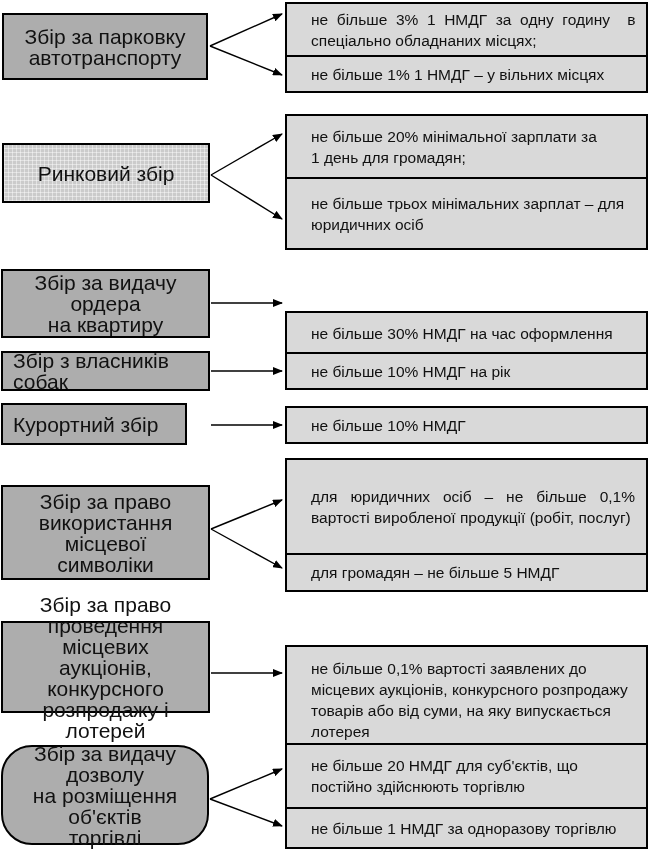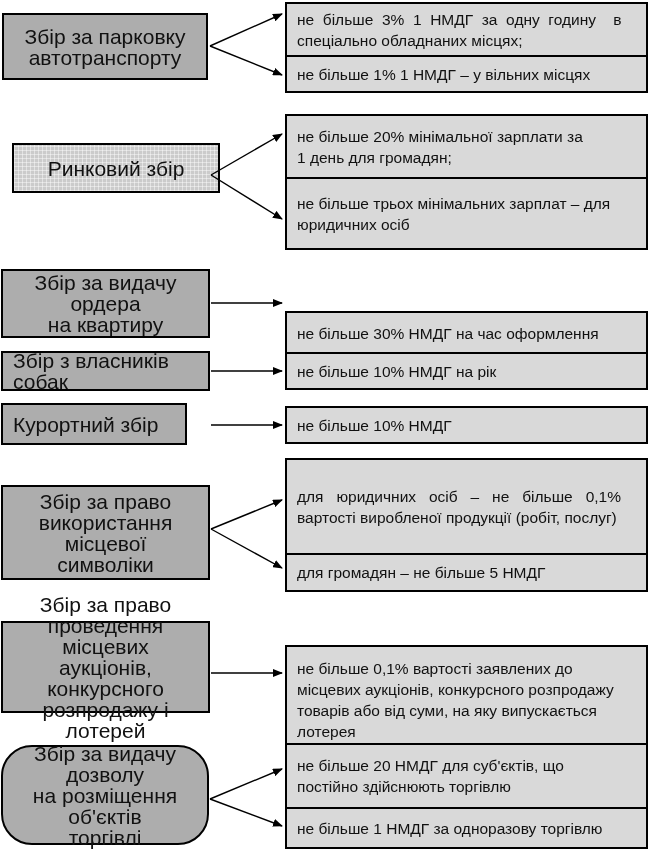--- a/index.html
+++ b/index.html
@@ -22,41 +22,41 @@
   }
 
   .rgroup{
     position:absolute;box-sizing:border-box;left:285px;width:363px;
     border:2px solid #000;
     background:var(--right_box_fill,#d9d9d9);
     display:flex;flex-direction:column;
   }
   .rrow{
     box-sizing:border-box;display:flex;align-items:center;
-    padding:3px 8px 3px 10px;
+    padding:3px 8px 3px 24px;
     font-size:15.5px;line-height:21px;
   }
   .rrow.grow{flex:1 1 auto;}
   .rrow + .rrow{border-top:2px solid #000;}
 
   .pre{white-space:pre-wrap;}
 
   svg.arrows{position:absolute;left:0;top:0;pointer-events:none;}
 </style>
 </head>
 <body>
 
 <div class="canvas">
 
   <div class="lbox" style="left:2px;top:13px;width:206px;height:67px;">
     <span class="pre">Збір за парковку
 автотранспорту</span>
   </div>
 
-  <div class="lbox textured" style="left:2px;top:143px;width:208px;height:50px;margin-left:10px;">
+  <div class="lbox textured" style="left:2px;top:143px;width:208px;height:60px;">
     <span class="pre">Ринковий збір</span>
   </div>
 
   <div class="lbox" style="left:1px;top:269px;width:209px;height:69px;">
     <span class="pre">Збір за видачу ордера
 на квартиру</span>
   </div>
 
   <div class="lbox align-left" style="left:1px;top:351px;width:209px;height:40px;">
     <span class="pre">Збір з власників собак</span>

